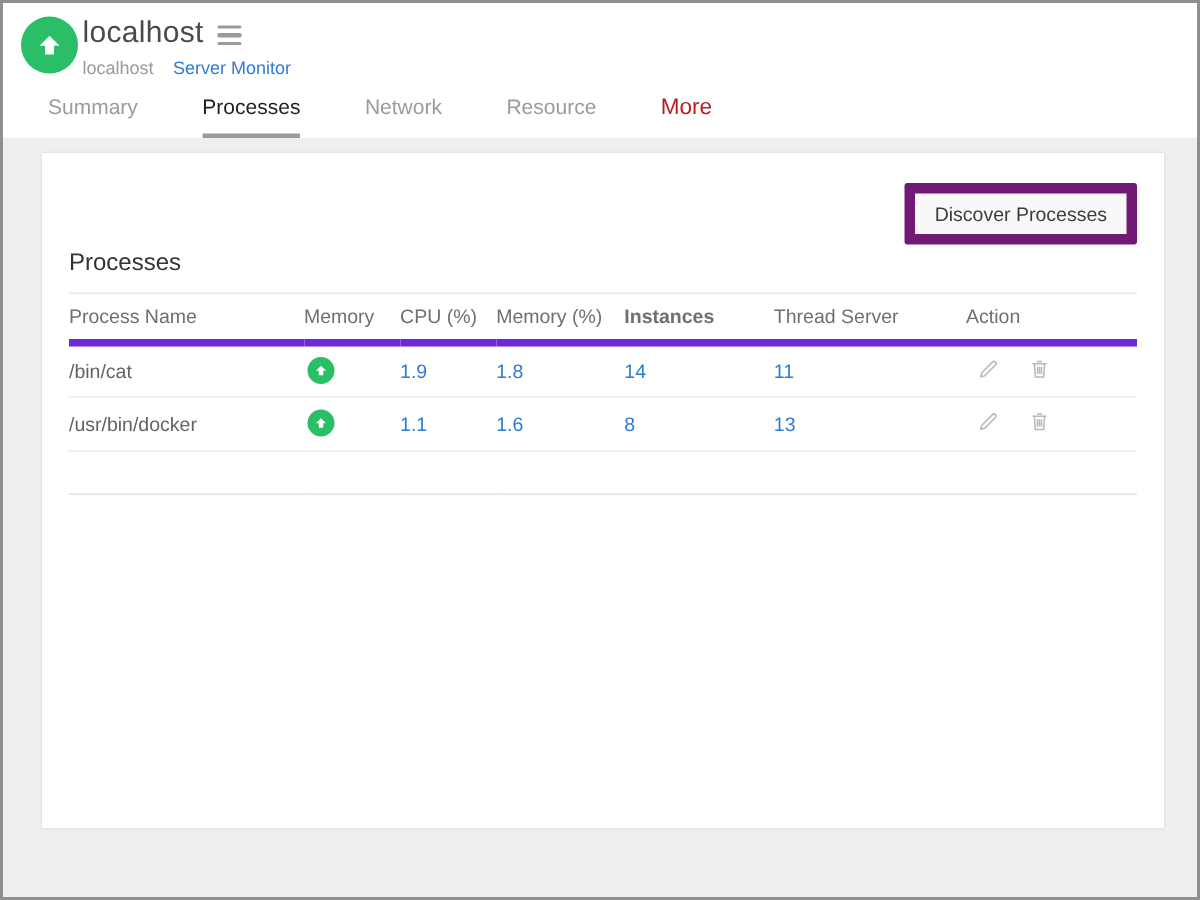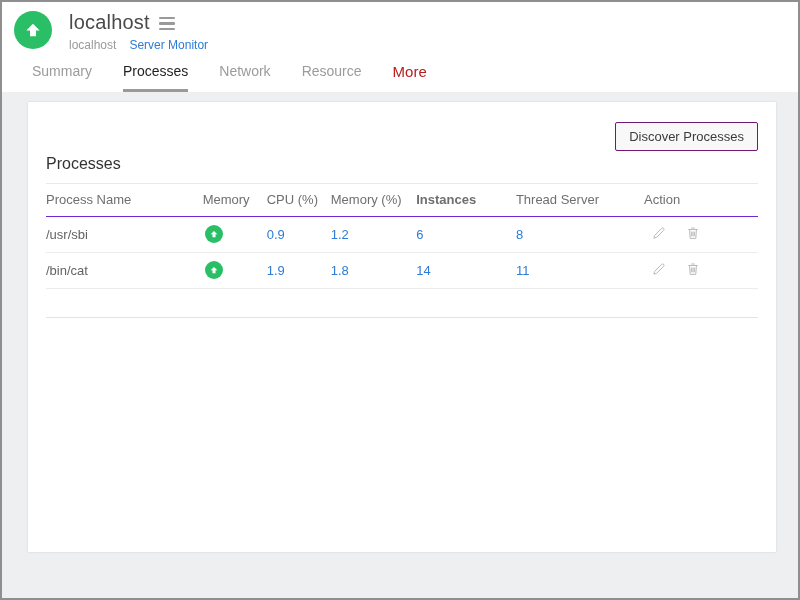--- a/index.html
+++ b/index.html
@@ -13,56 +13,56 @@
   }
 
   
   .top { background:#fff; }
   .head-row { display:flex; align-items:flex-start; padding:9px 12px 0 12px; }
   .big-dot {
     width:38px; height:38px; border-radius:50%;
     background:#2abf66; display:flex; align-items:center; justify-content:center;
     flex:0 0 auto;
   }
-  .head-text { margin-left:17px; }
+  .head-text { margin-left:3px; }
   .title-row { display:flex; align-items:center; gap:9px; }
   .monitor-title { font-size:20px; color:#4a4a4a; letter-spacing:.2px; }
   .hamburger { display:inline-flex; flex-direction:column; gap:3px; cursor:pointer; padding-top:2px; }
   .hamburger i { display:block; width:16px; height:2.5px; background:#9a9a9a; border-radius:1px; }
   .sub-row { display:flex; gap:13px; font-size:12px; margin-top:4px; }
   .sub-host { color:#9a9a9a; }
   .sub-link { color:#2e7cd6; cursor:pointer; }
 
   
-  .tabs { display:flex; gap:31px; padding:11px 0 0 30px; font-size:14px; }
+  .tabs { display:flex; gap:43px; padding:11px 0 0 30px; font-size:14px; }
   .tab { color:#9b9b9b; padding-bottom:9px; cursor:pointer; border-bottom:3px solid transparent; }
   .tab.active { color:#1f1f1f; border-bottom-color:#9a9a9a; }
   .tab.more { color:#b91c1c; font-size:15px; }
 
   
   .body-gray { background:#edeff1; height:511px; padding:10px 22px 0 26px; }
   .card {
     background:#fff; height:450px; padding:14px 18px;
     box-shadow:0 0 2px rgba(0,0,0,.12);
   }
   .btn-row { display:flex; justify-content:flex-end; margin-top:6px; }
   .discover-btn {
     font-family:"Liberation Sans", sans-serif;
     font-size:13px; color:#3c3c3c;
-    background:#f8f8f8; border:1px solid #701a75; border-radius:2px;
+    background:#f8f8f8; border:7px solid #701a75; border-radius:2px;
     padding:6px 13px; cursor:pointer;
   }
   .section-title { font-size:16px; color:#333; margin-top:4px; padding-bottom:10px;
     border-bottom:1px solid #e9e9e9; }
 
   
   table { width:100%; border-collapse:collapse; font-size:13px; table-layout:fixed; }
   th {
     color:#6f6f6f; font-weight:normal; text-align:left;
-    height:32px; vertical-align:middle; border-bottom:1px solid #6d28d9;
+    height:32px; vertical-align:middle; border-bottom:5px solid #6d28d9;
   }
   td { height:36px; vertical-align:middle; border-bottom:1px solid #ececec; }
   .col-name   { width:22%; }
   .col-status { width:9%;  }
   .col-cpu    { width:9%;  }
   .col-mem    { width:12%; }
   .col-inst   { width:14%;font-weight:bold; }
   .col-thread { width:18%; }
   .col-action { width:16%; }
   th.c-center, td.c-center { text-align:left; }
@@ -127,46 +127,20 @@
           <th class="col-status">Memory</th>
           <th class="col-cpu c-center">CPU (%)</th>
           <th class="col-mem c-center">Memory (%)</th>
           <th class="col-inst c-center">Instances</th>
           <th class="col-thread c-center">Thread Server</th>
           <th class="col-action c-center">Action</th>
         </tr>
       </thead>
       <tbody>
 
-          <tr>
-            <td class="c-name">/usr/sbi</td>
-            <td>
-              <span class="small-dot">
-                <svg width="10" height="10" viewBox="0 0 24 24">
-                  <path d="M12 4.5 L20 12.5 H15.6 V19.5 H8.4 V12.5 H4 Z" fill="#ffffff"></path>
-                </svg>
-              </span>
-            </td>
-            <td class="c-num c-center">0.9</td>
-            <td class="c-num c-center">1.2</td>
-            <td class="c-num c-center">6</td>
-            <td class="c-num c-center">8</td>
-            <td class="c-action c-center">
-              <span class="act">
-                <svg width="16" height="16" viewBox="0 0 24 24">
-                  <path d="M4.3 19.7 l1-3.9 L16 5.1 a2 2 0 0 1 2.9 2.9 L8.2 18.7 l-3.9 1 Z" fill="none" stroke="#b8b8b8" stroke-width="1.5"></path>
-                </svg>
-              </span>
-              <span class="act">
-                <svg width="16" height="16" viewBox="0 0 24 24">
-                  <path d="M9.5 4.5 H14.5 M5 6.7 H19 M6.9 6.7 L7.8 20 H16.2 L17.1 6.7 M10 9.8 V17 M12 9.8 V17 M14 9.8 V17" fill="none" stroke="#b8b8b8" stroke-width="1.5"></path>
-                </svg>
-              </span>
-            </td>
-          </tr>
 
 
           <tr>
             <td class="c-name">/bin/cat</td>
             <td>
               <span class="small-dot">
                 <svg width="10" height="10" viewBox="0 0 24 24">
                   <path d="M12 4.5 L20 12.5 H15.6 V19.5 H8.4 V12.5 H4 Z" fill="#ffffff"></path>
                 </svg>
               </span>
@@ -183,20 +157,46 @@
               </span>
               <span class="act">
                 <svg width="16" height="16" viewBox="0 0 24 24">
                   <path d="M9.5 4.5 H14.5 M5 6.7 H19 M6.9 6.7 L7.8 20 H16.2 L17.1 6.7 M10 9.8 V17 M12 9.8 V17 M14 9.8 V17" fill="none" stroke="#b8b8b8" stroke-width="1.5"></path>
                 </svg>
               </span>
             </td>
           </tr>
 
 
+          <tr>
+            <td class="c-name">/usr/bin/docker</td>
+            <td>
+              <span class="small-dot">
+                <svg width="10" height="10" viewBox="0 0 24 24">
+                  <path d="M12 4.5 L20 12.5 H15.6 V19.5 H8.4 V12.5 H4 Z" fill="#ffffff"></path>
+                </svg>
+              </span>
+            </td>
+            <td class="c-num c-center">1.1</td>
+            <td class="c-num c-center">1.6</td>
+            <td class="c-num c-center">8</td>
+            <td class="c-num c-center">13</td>
+            <td class="c-action c-center">
+              <span class="act">
+                <svg width="16" height="16" viewBox="0 0 24 24">
+                  <path d="M4.3 19.7 l1-3.9 L16 5.1 a2 2 0 0 1 2.9 2.9 L8.2 18.7 l-3.9 1 Z" fill="none" stroke="#b8b8b8" stroke-width="1.5"></path>
+                </svg>
+              </span>
+              <span class="act">
+                <svg width="16" height="16" viewBox="0 0 24 24">
+                  <path d="M9.5 4.5 H14.5 M5 6.7 H19 M6.9 6.7 L7.8 20 H16.2 L17.1 6.7 M10 9.8 V17 M12 9.8 V17 M14 9.8 V17" fill="none" stroke="#b8b8b8" stroke-width="1.5"></path>
+                </svg>
+              </span>
+            </td>
+          </tr>
         <tr class="empty-row">
           <td colspan="7"></td>
         </tr>
       </tbody>
     </table>
 
   </div>
 </div>
 
 </body></html>

